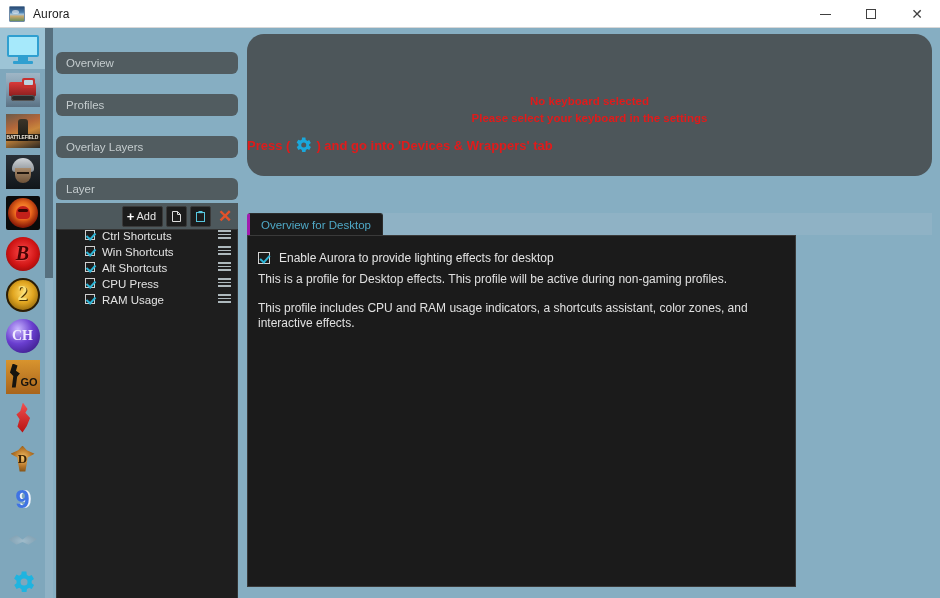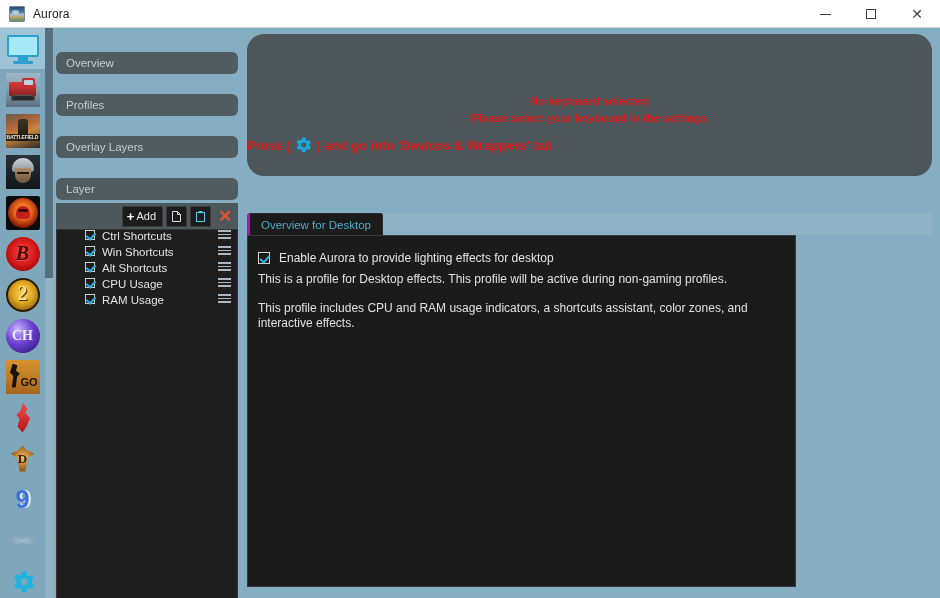--- a/index.html
+++ b/index.html
@@ -508,21 +508,21 @@
         <span class="lchk"></span>
         <span class="lname">Alt Shortcuts</span>
         <span class="lhandle">
             <span></span>
             <span></span>
             <span></span>
           </span>
       </div>
       <div class="layer-row">
         <span class="lchk"></span>
-        <span class="lname">CPU Usage</span>
+        <span class="lname">CPU Press</span>
         <span class="lhandle">
             <span></span>
             <span></span>
             <span></span>
           </span>
       </div>
       <div class="layer-row">
         <span class="lchk"></span>
         <span class="lname">RAM Usage</span>
         <span class="lhandle">

